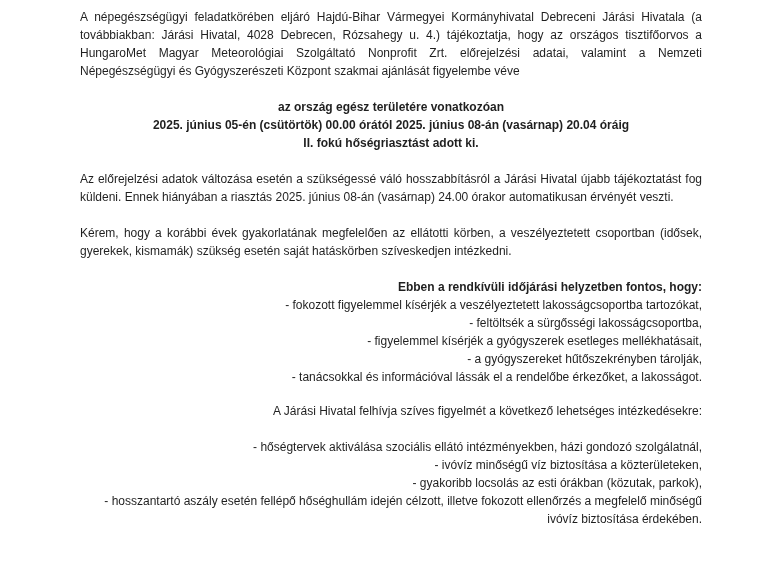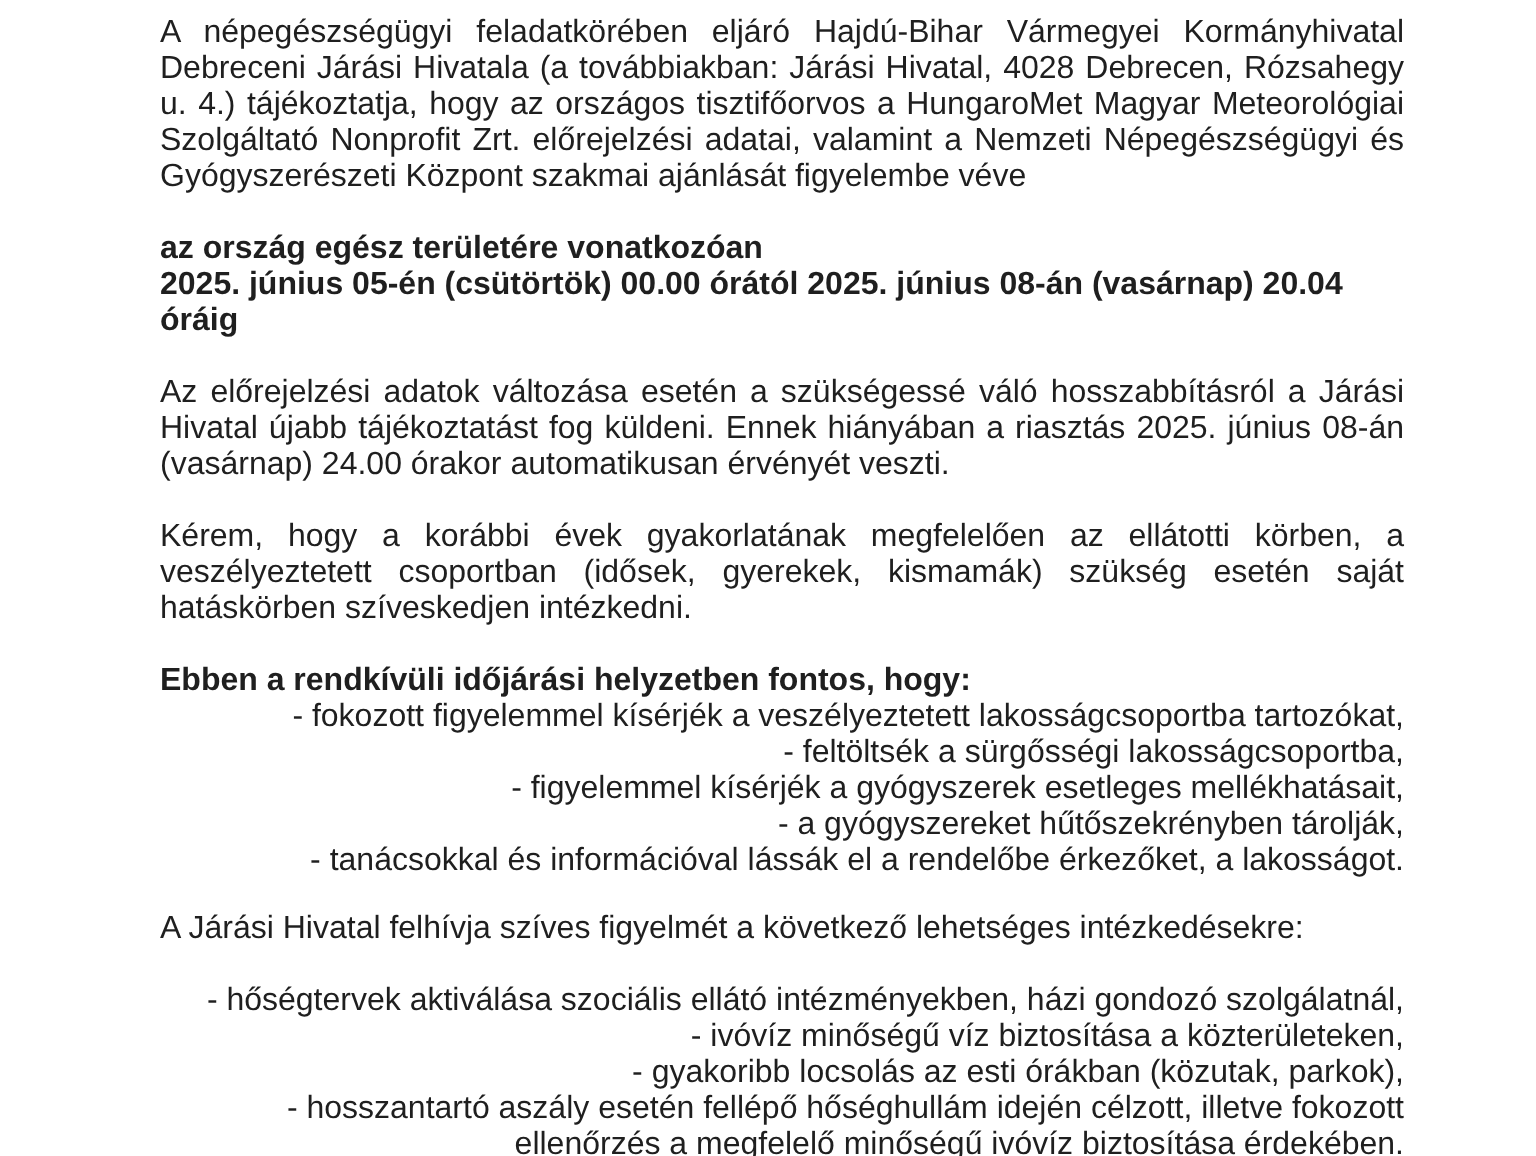--- a/index.html
+++ b/index.html
@@ -12,63 +12,66 @@
     height: 578px;
     overflow: hidden;
     font-family: "Liberation Sans", "DejaVu Sans", sans-serif;
     color: #1f1f1f;
   }
   .page {
     box-sizing: border-box;
     width: 768px;
     height: 578px;
     padding: 8px 66px 0 80px;
-    font-size: 16px;
+    font-size: 12px;
     line-height: 18px;
     background: #ffffff;
   }
   .para {
     margin: 0 0 18px 0;
   }
   .justify {
     text-align: justify;
   }
   .alert-block {
     margin: 0 0 18px 0;
-    text-align: left;
+    text-align: center;
     font-weight: bold;
   }
   .alert-block .line {
     margin: 0;
   }
   .heading-bold {
     font-weight: bold;
     margin: 0;
+    text-align: right;
   }
   .list {
     margin: 0 0 15px 0;
     text-align: right;
   }
   .list .line {
     margin: 0;
   }
   .measures-intro {
     margin: 16px 0 18px 0;
+    text-align: right;
   }
 </style>
 </head>
 <body>
 
 <div class="page">
 
   <p class="para justify">A népegészségügyi feladatkörében eljáró Hajdú-Bihar Vármegyei Kormányhivatal Debreceni Járási Hivatala (a továbbiakban: Járási Hivatal, 4028 Debrecen, Rózsahegy u. 4.) tájékoztatja, hogy az országos tisztifőorvos a HungaroMet Magyar Meteorológiai Szolgáltató Nonprofit Zrt. előrejelzési adatai, valamint a Nemzeti Népegészségügyi és Gyógyszerészeti Központ szakmai ajánlását figyelembe véve</p>
 
   <div class="alert-block">
     <p class="line">az ország egész területére vonatkozóan</p>
     <p class="line">2025. június 05-én (csütörtök) 00.00 órától 2025. június 08-án (vasárnap) 20.04 óráig</p>
+    <p class="line">II. fokú hőségriasztást adott ki.</p>
   </div>
 
   <p class="para justify">Az előrejelzési adatok változása esetén a szükségessé váló hosszabbításról a Járási Hivatal újabb tájékoztatást fog küldeni. Ennek hiányában a riasztás 2025. június 08-án (vasárnap) 24.00 órakor automatikusan érvényét veszti.</p>
 
   <p class="para justify">Kérem, hogy a korábbi évek gyakorlatának megfelelően az ellátotti körben, a veszélyeztetett csoportban (idősek, gyerekek, kismamák) szükség esetén saját hatáskörben szíveskedjen intézkedni.</p>
 
   <p class="heading-bold">Ebben a rendkívüli időjárási helyzetben fontos, hogy:</p>
 
   <div class="list">
     <p class="line">- fokozott figyelemmel kísérjék a veszélyeztetett lakosságcsoportba tartozókat,</p>

